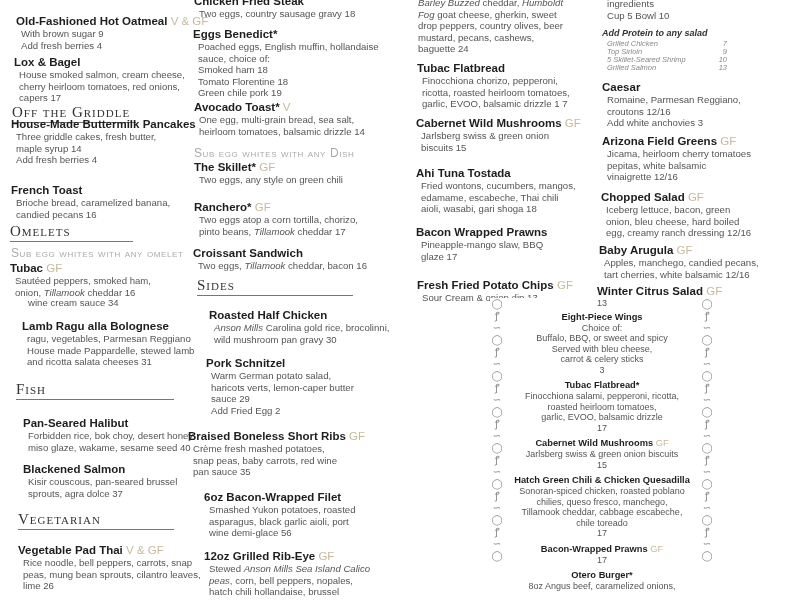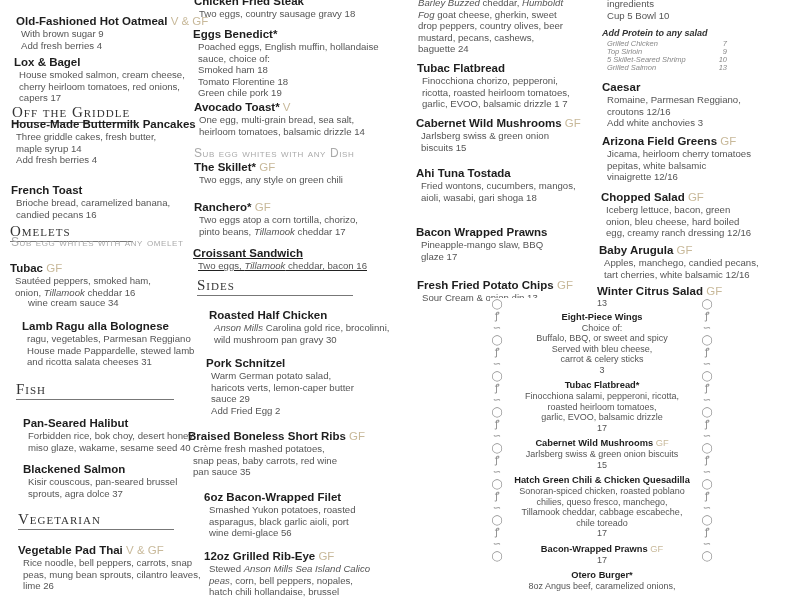--- a/index.html
+++ b/index.html
@@ -41,21 +41,21 @@
   <div class="item-desc">Three griddle cakes, fresh butter,</div>
   <div class="item-desc">maple syrup 14</div>
   <div class="item-desc">Add fresh berries 4</div>
 </div>
 <div class="abs" style="left:11px; top:183px; width:190px;">
   <div class="item-name">French Toast</div>
   <div class="item-desc">Brioche bread, caramelized banana,</div>
   <div class="item-desc">candied pecans 16</div>
 </div>
 <div class="abs section" style="left:10px; top:222px; width:123px;">Omelets</div>
-<div class="abs subnote" style="left:11px; top:235px;">Sub egg whites with any omelet</div>
+<div class="abs subnote" style="left:11px; top:246px;">Sub egg whites with any omelet</div>
 <div class="abs" style="left:10px; top:261px; width:190px;">
   <div class="item-name"><span>Tubac</span> <span class="tag">GF</span></div>
   <div class="item-desc">Sautéed peppers, smoked ham,</div>
   <div class="item-desc"><span>onion, </span><em>Tillamook</em><span> cheddar 16</span></div>
 </div>
 <div class="abs item-desc" style="left:23px; top:297px;">wine cream sauce  34</div>
 <div class="abs" style="left:22px; top:319px; width:190px;">
   <div class="item-name">Lamb Ragu alla Bolognese</div>
   <div class="item-desc">ragu, vegetables, Parmesan Reggiano</div>
   <div class="item-desc">House made Pappardelle, stewed lamb</div>
@@ -100,21 +100,21 @@
 <div class="abs subnote" style="left:194px; top:146px;">Sub egg whites with any Dish</div>
 <div class="abs" style="left:194px; top:160px; width:200px;">
   <div class="item-name"><span>The Skillet*</span> <span class="tag">GF</span></div>
   <div class="item-desc">Two eggs, any style on green chili</div>
 </div>
 <div class="abs" style="left:194px; top:200px; width:200px;">
   <div class="item-name"><span>Ranchero*</span> <span class="tag">GF</span></div>
   <div class="item-desc">Two eggs atop a corn tortilla, chorizo,</div>
   <div class="item-desc"><span>pinto beans, </span><em>Tillamook</em><span> cheddar 17</span></div>
 </div>
-<div class="abs" style="left:193px; top:246px; width:200px;text-decoration:underline;">
+<div class="abs" style="left:193px; top:246px; width:200px;">
   <div class="item-name">Croissant Sandwich</div>
   <div class="item-desc"><span>Two eggs, </span><em>Tillamook</em><span> cheddar, bacon 16</span></div>
 </div>
 <div class="abs section" style="left:197px; top:276px; width:156px;">Sides</div>
 <div class="abs" style="left:209px; top:308px; width:190px;">
   <div class="item-name">Roasted Half Chicken</div>
   <div class="item-desc"><em>Anson Mills</em><span> Carolina gold rice, brocolinni,</span></div>
   <div class="item-desc">wild mushroom pan gravy  30</div>
 </div>
 <div class="abs" style="left:206px; top:356px; width:190px;">
@@ -157,20 +157,21 @@
   <div class="item-desc">garlic, EVOO, balsamic drizzle 1 7</div>
 </div>
 <div class="abs" style="left:416px; top:116px; width:190px;">
   <div class="item-name"><span>Cabernet Wild Mushrooms</span> <span class="tag">GF</span></div>
   <div class="item-desc">Jarlsberg swiss &amp; green onion</div>
   <div class="item-desc">biscuits  15</div>
 </div>
 <div class="abs" style="left:416px; top:166px; width:190px;">
   <div class="item-name">Ahi Tuna Tostada</div>
   <div class="item-desc">Fried wontons, cucumbers, mangos,</div>
+  <div class="item-desc">edamame, escabeche, Thai chili</div>
   <div class="item-desc">aioli, wasabi, gari shoga  18</div>
 </div>
 <div class="abs" style="left:416px; top:225px; width:190px;">
   <div class="item-name">Bacon Wrapped Prawns</div>
   <div class="item-desc">Pineapple-mango slaw, BBQ</div>
   <div class="item-desc">glaze  17</div>
 </div>
 <div class="abs" style="left:417px; top:278px; width:190px;">
   <div class="item-name"><span>Fresh Fried Potato Chips</span> <span class="tag">GF</span></div>
   <div class="item-desc">Sour Cream &amp; onion dip  13</div>

